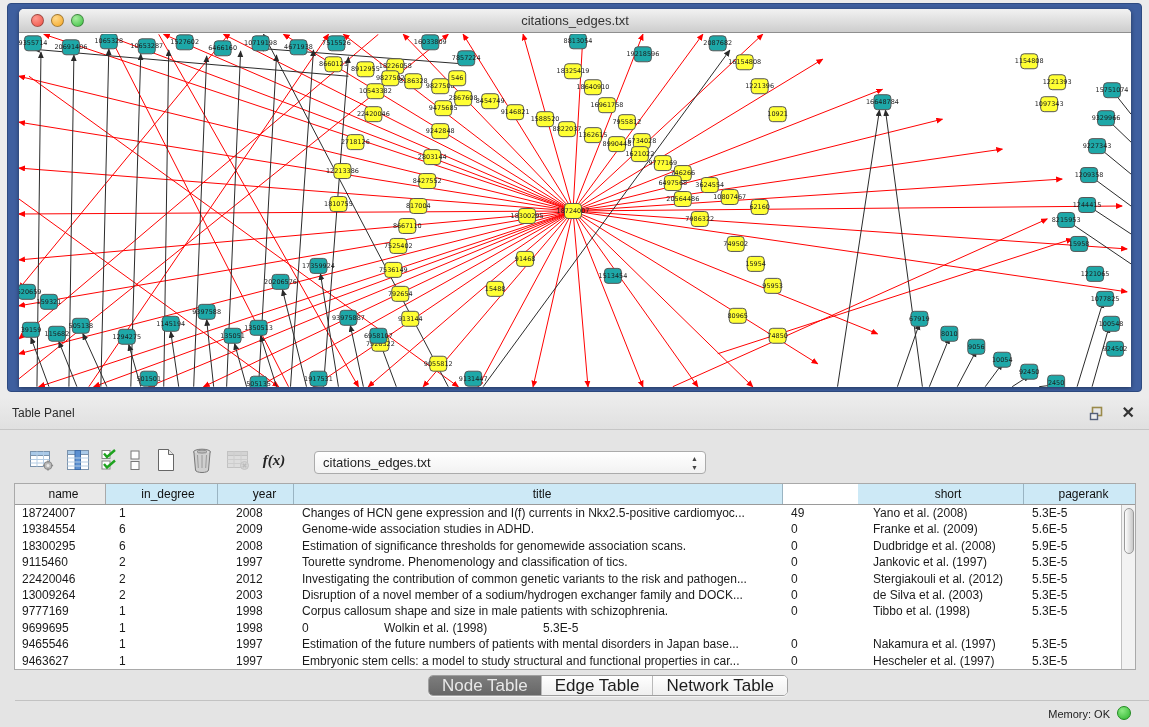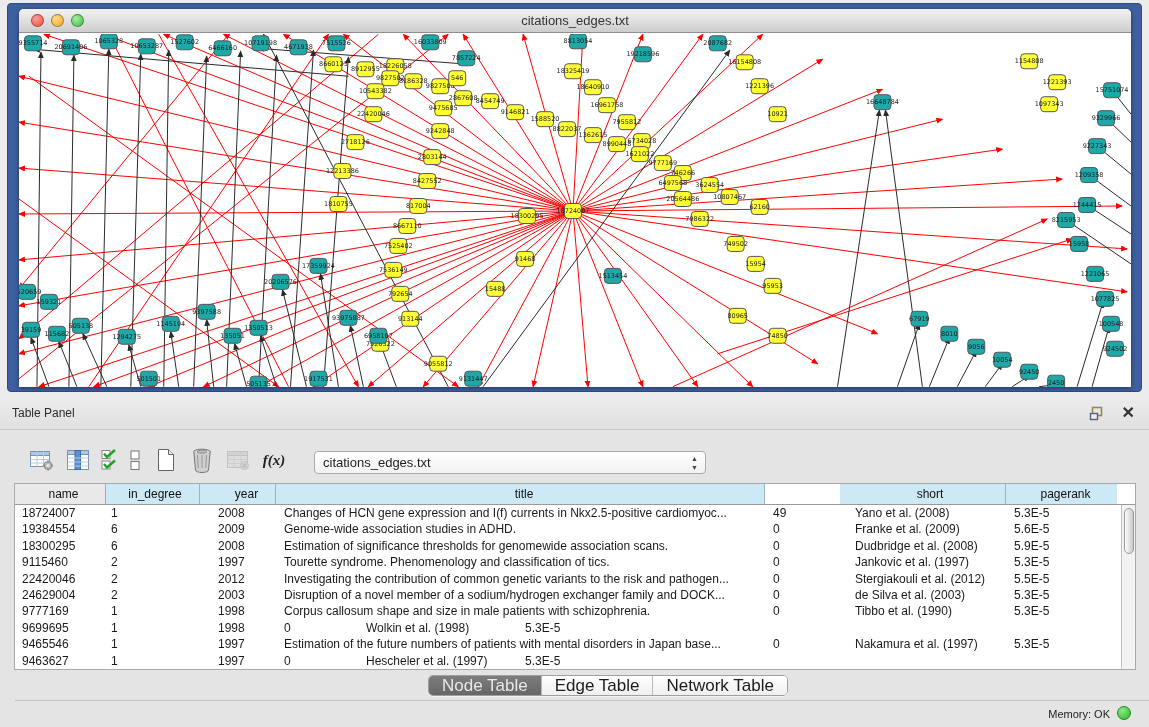--- a/index.html
+++ b/index.html
@@ -66,21 +66,21 @@
   .gh-cell {
     font-size:12px; color:#111; text-align:center; line-height:20px;
     background:#cde9f6; border-right:1px solid #9ab4c2; overflow:hidden; white-space:nowrap;
   }
   .gh-cell.first { background:#e9e9e9; border-right:1px solid #a9a9a9; }
   .gh-cell:last-child { border-right:none;text-align:center; }
   .grid-body { position:relative; background:#fff; }
   .g-row { display:flex; height:16.4px; }
   .g-cell { font-size:12px; color:#1a1a1a; line-height:16px; white-space:nowrap; overflow:hidden; }
   .c0 { width:91px;  padding-left:7px; }
-  .c1 { width:94px;  padding-left:5px; }
+  .c1 { width:112px;  padding-left:13px; }
   .c2 { width:76px;  padding-left:18px; }
   .c3 { width:489px; padding-left:8px; }
   .c4 { width:75px;  padding-left:8px; }
   .c5 { width:166px; padding-left:15px; }
   .c6 { width:111px; padding-left:8px; }
   .vscroll {
     position:absolute; right:0; top:0; width:14px; height:100%;
     background:#f2f2f2; border-left:1px solid #c0c0c0;
   }
   .vthumb {
@@ -809,35 +809,35 @@
         <div class="g-row">
           <div class="g-cell c0">22420046</div>
           <div class="g-cell c1">2</div>
           <div class="g-cell c2">2012</div>
           <div class="g-cell c3">Investigating the contribution of common genetic variants to the risk and pathogen...</div>
           <div class="g-cell c4">0</div>
           <div class="g-cell c5">Stergiakouli et al. (2012)</div>
           <div class="g-cell c6">5.5E-5</div>
         </div>
         <div class="g-row">
-          <div class="g-cell c0">24629004</div>
+          <div class="g-cell c0">13009264</div>
           <div class="g-cell c1">2</div>
           <div class="g-cell c2">2003</div>
           <div class="g-cell c3">Disruption of a novel member of a sodium/hydrogen exchanger family and DOCK...</div>
           <div class="g-cell c4">0</div>
           <div class="g-cell c5">de Silva et al. (2003)</div>
           <div class="g-cell c6">5.3E-5</div>
         </div>
         <div class="g-row">
           <div class="g-cell c0">9777169</div>
           <div class="g-cell c1">1</div>
           <div class="g-cell c2">1998</div>
           <div class="g-cell c3">Corpus callosum shape and size in male patients with schizophrenia.</div>
           <div class="g-cell c4">0</div>
-          <div class="g-cell c5">Tibbo et al. (1990)</div>
+          <div class="g-cell c5">Tibbo et al. (1998)</div>
           <div class="g-cell c6">5.3E-5</div>
         </div>
         <div class="g-row">
           <div class="g-cell c0">9699695</div>
           <div class="g-cell c1">1</div>
           <div class="g-cell c2">1998</div>
           <div class="g-cell c4">0</div>
           <div class="g-cell c5">Wolkin et al. (1998)</div>
           <div class="g-cell c6">5.3E-5</div>
         </div>
@@ -847,20 +847,21 @@
           <div class="g-cell c2">1997</div>
           <div class="g-cell c3">Estimation of the future numbers of patients with mental disorders in Japan base...</div>
           <div class="g-cell c4">0</div>
           <div class="g-cell c5">Nakamura et al. (1997)</div>
           <div class="g-cell c6">5.3E-5</div>
         </div>
         <div class="g-row">
           <div class="g-cell c0">9463627</div>
           <div class="g-cell c1">1</div>
           <div class="g-cell c2">1997</div>
+          <div class="g-cell c3">Embryonic stem cells: a model to study structural and functional properties in car...</div>
           <div class="g-cell c4">0</div>
           <div class="g-cell c5">Hescheler et al. (1997)</div>
           <div class="g-cell c6">5.3E-5</div>
         </div>
         <div class="vscroll">
           <div class="vthumb"></div>
         </div>
       </div>
   </div>
 

